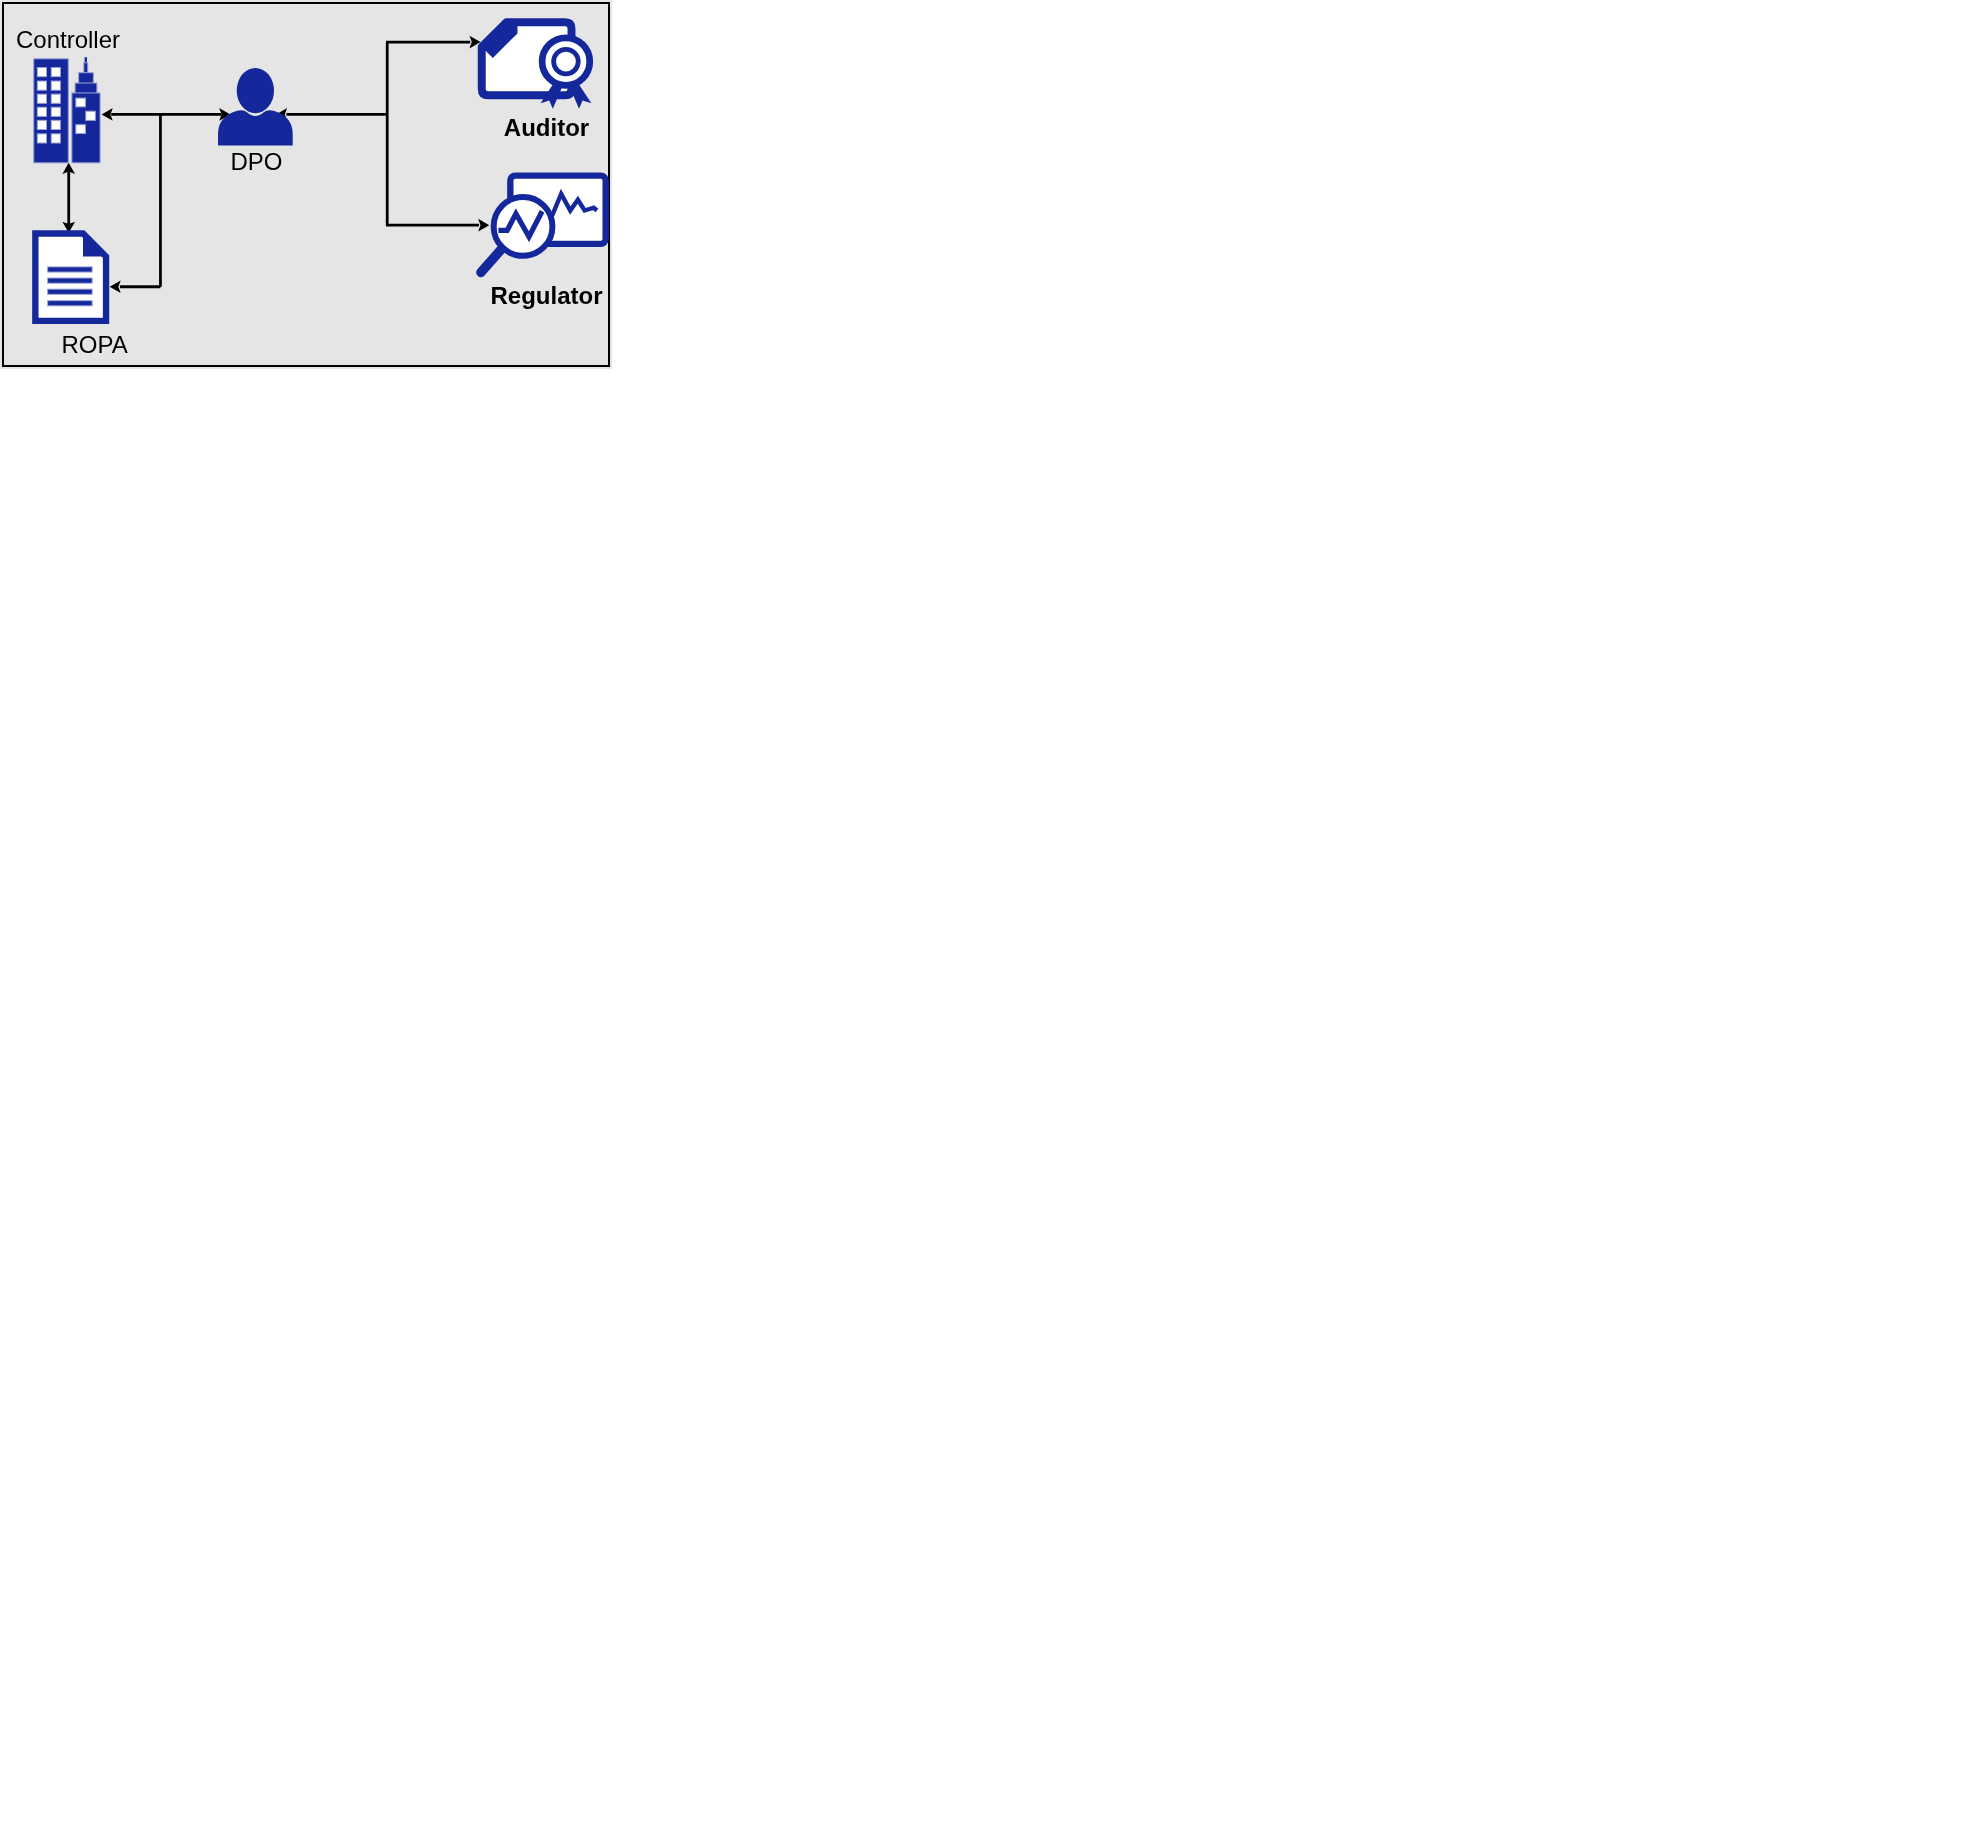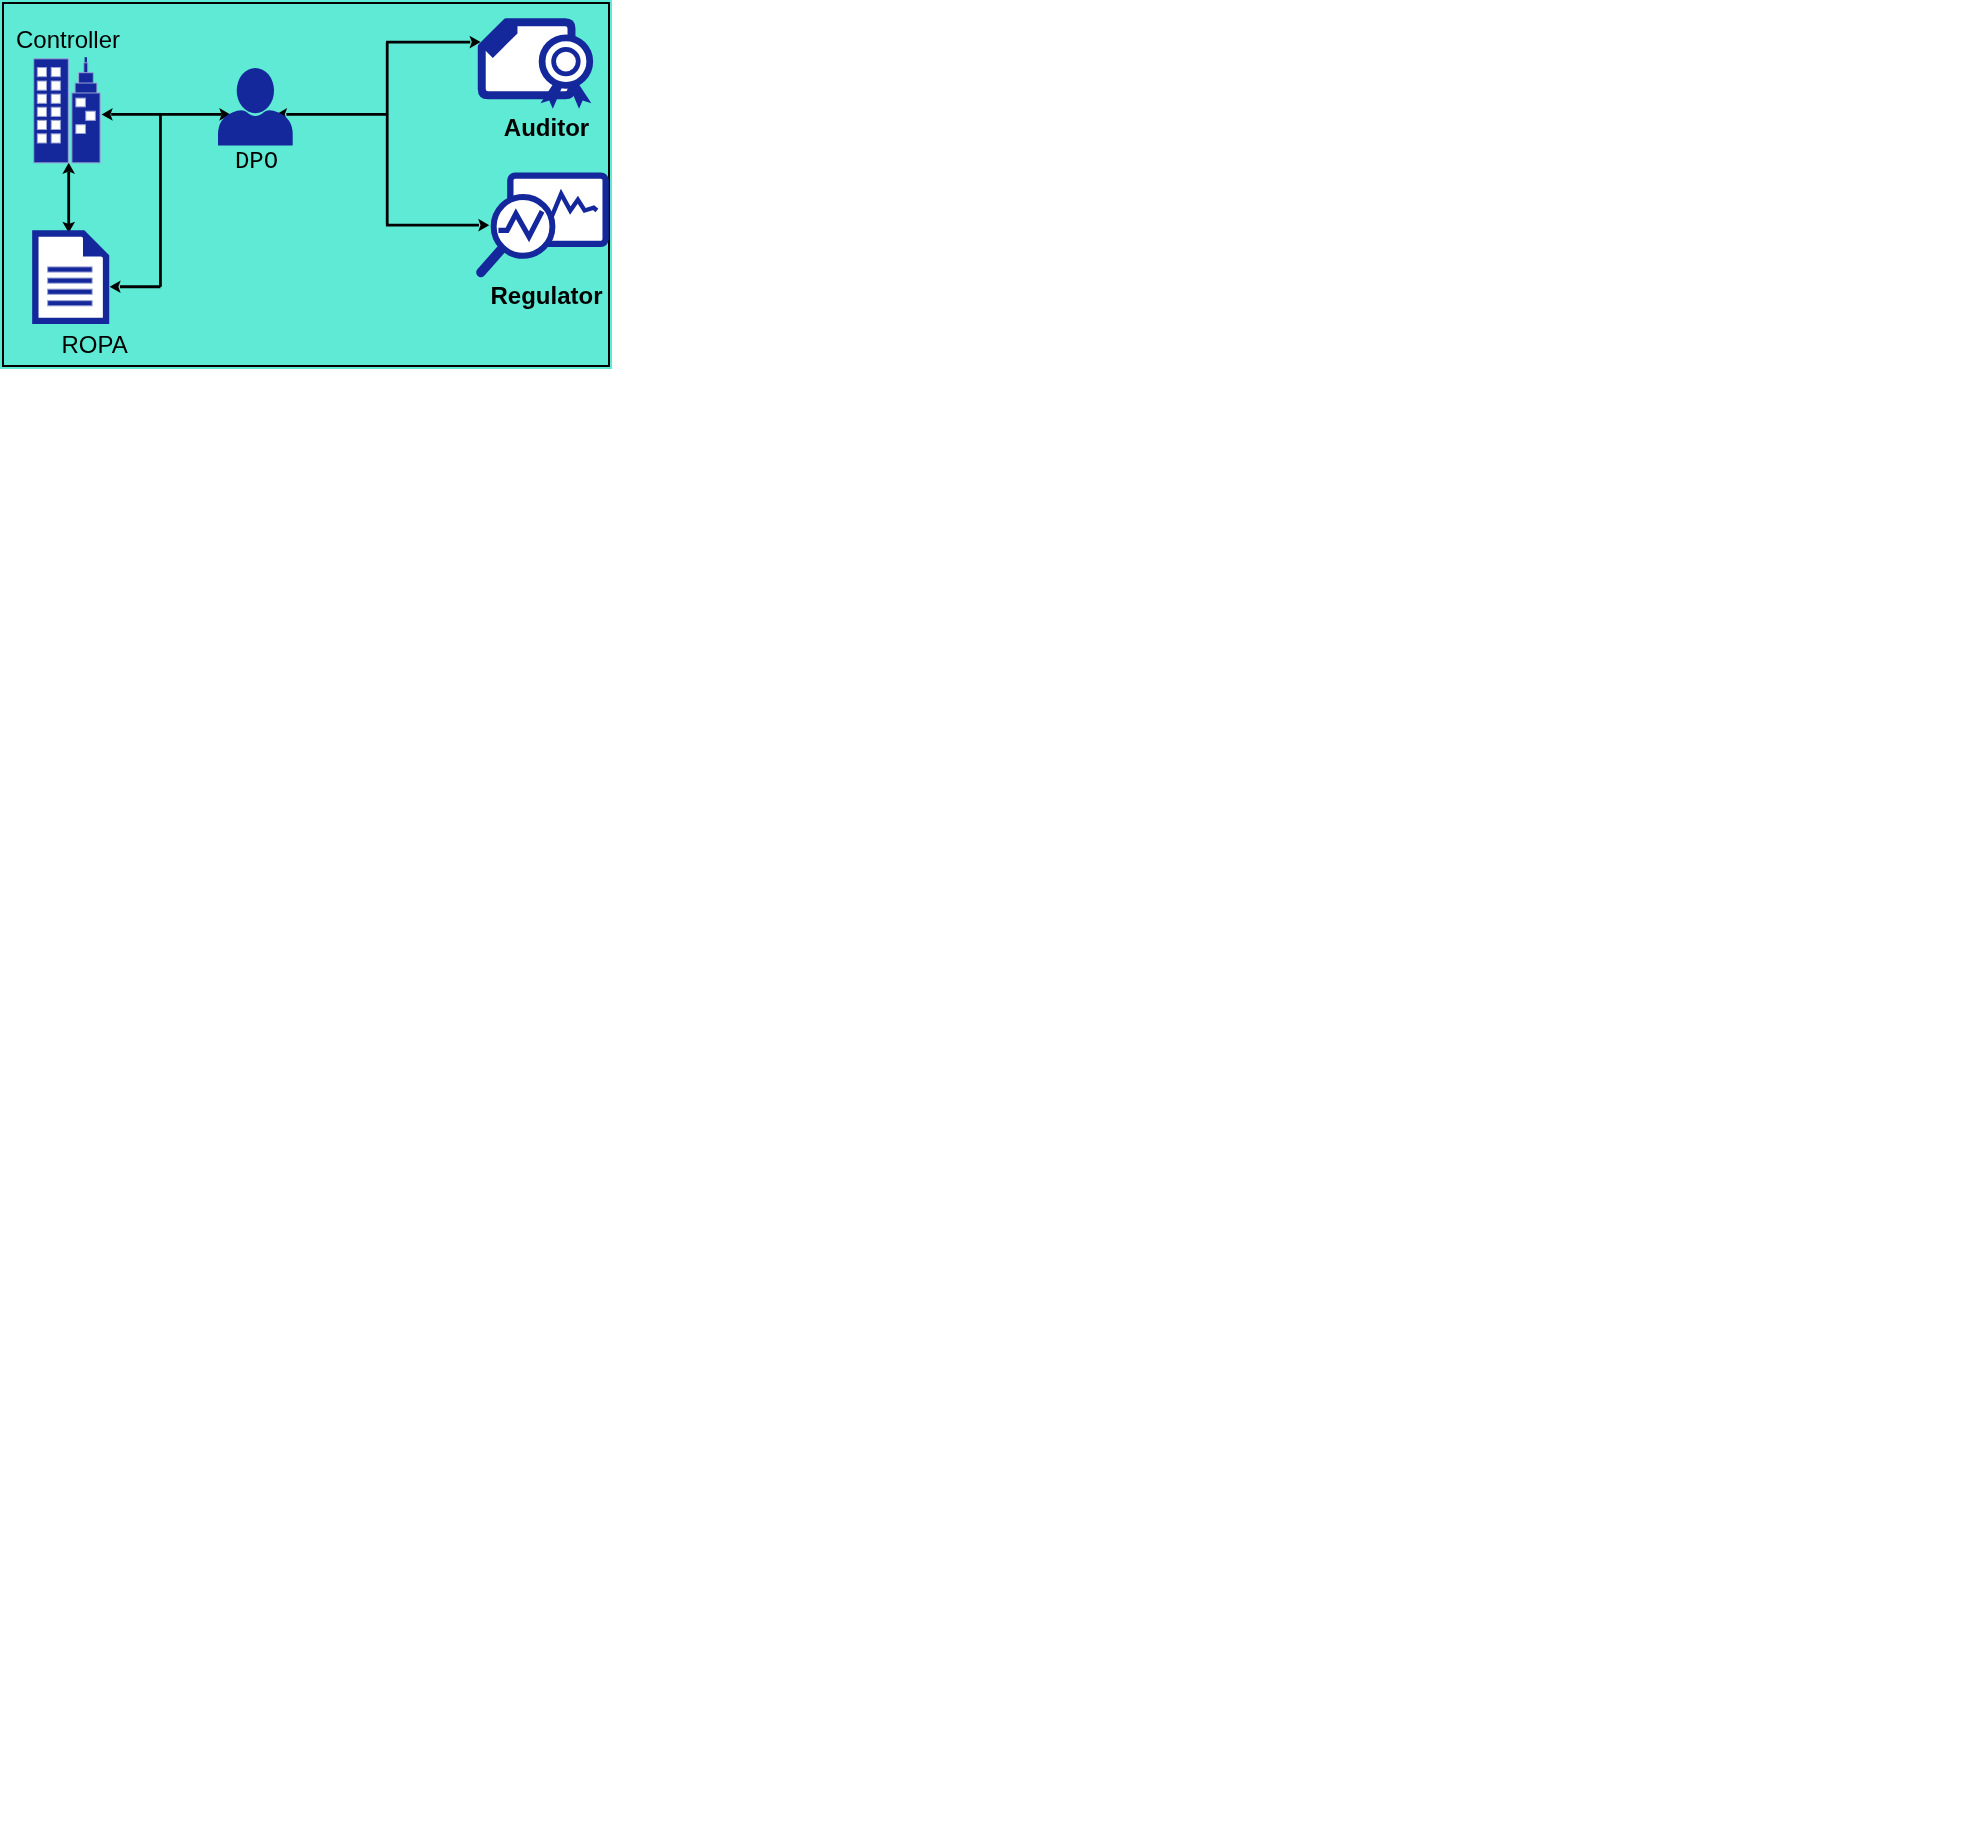--- a/index.html
+++ b/index.html
@@ -1,19 +1,19 @@
 <!DOCTYPE html>
 <html style="font-size:6.4px"><head>
 <meta charset="utf-8">
 <style>
   html,body{margin:0;padding:0;background:#ffffff;}
   #canvas{
     position:relative;
     width:612px;height:369px;
-    background:#5eead4;
+    background:#e5e5e5;
     font-family:"Liberation Sans", sans-serif;
     overflow:hidden;
   }
   #frame{
     position:absolute;left:2.4px;top:2.4px;right:2.4px;bottom:2.4px;
     border:2px solid #000000;
   }
   .lbl{
     position:absolute;
     color:#000000;
@@ -120,21 +120,21 @@
       <rect x="90" y="14" width="240" height="172" rx="12" fill="#ffffff" stroke="#14289B" stroke-width="16"></rect>
       <polyline points="194,118 218,60 241,102 260,75 277,102 300,95 308,102" fill="none" stroke="#14289B" stroke-width="11"></polyline>
       <line x1="67" y1="200" x2="16" y2="258" stroke="#14289B" stroke-width="24" stroke-linecap="round"></line>
       <circle cx="122" cy="142" r="74" fill="#ffffff" stroke="#14289B" stroke-width="15"></circle>
       <polyline points="60,152 82,152 104,110 137,168 170,104" fill="none" stroke="#14289B" stroke-width="13"></polyline>
     </g>
   </svg>
 
   <div class="lbl" style="left:16px;top:27px;">Controller</div>
 
-  <div class="lbl center" style="left:197px;top:149px;font-family:Liberation Mono, monospace;">DPO</div>
+  <div class="lbl center" style="left:197px;top:149px;">DPO</div>
 
   <div class="lbl center" style="left:8.7px;top:332px;text-align:right;">ROPA</div>
 
   <div class="lbl center bold" style="left:487px;top:115px;">Auditor</div>
 
   <div class="lbl center bold" style="left:487px;top:283px;">Regulator</div>
 </div>
 
 
 </body></html>

